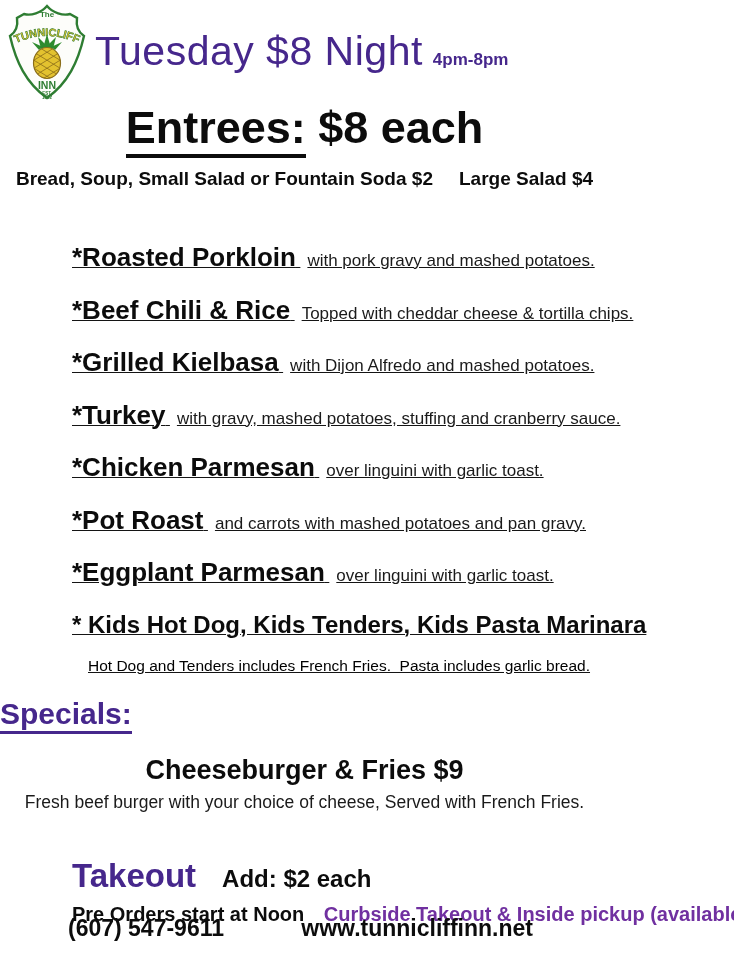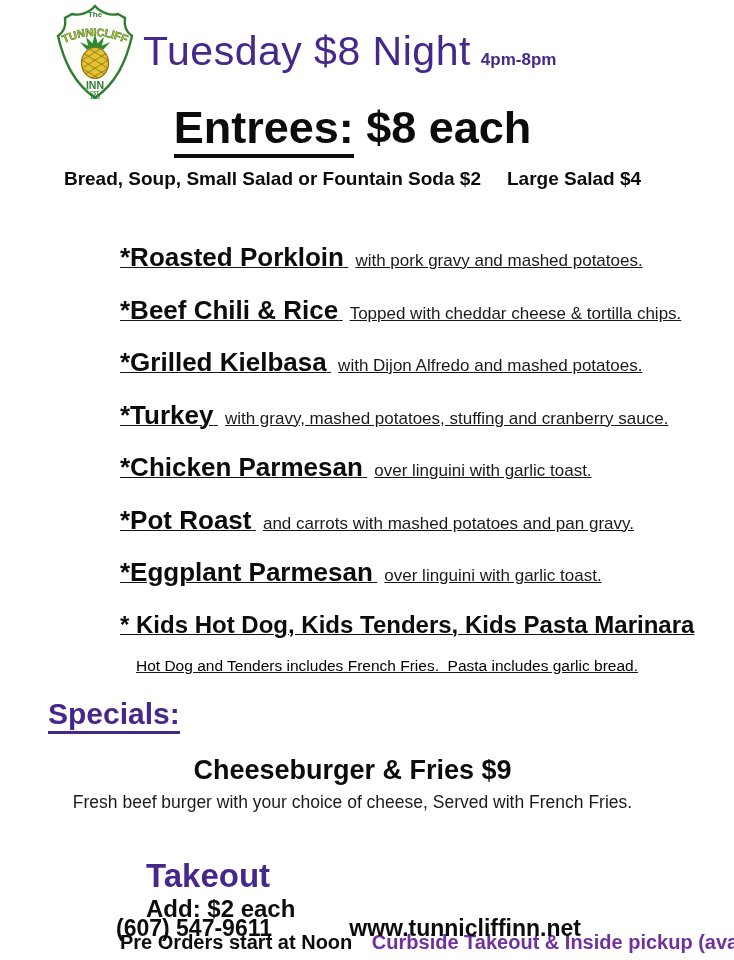--- a/index.html
+++ b/index.html
@@ -3,21 +3,21 @@
 <meta charset="utf-8">
 <style>
   * { margin: 0; padding: 0; box-sizing: border-box; }
   html, body { background: #ffffff; }
   body {
     width: 734px; height: 960px;
     font-family: "Liberation Sans", sans-serif;
     color: #141414;
     overflow: hidden;
   }
-  .page { width: 609px; height: 960px; background: #fff; position: relative; margin-left: 48px; }
+  .page { width: 609px; height: 960px; background: #fff; position: relative; }
 
   
   .header { display: flex; align-items: flex-start; padding: 4px 0 0 5px; height: 100px; }
   .logo { width: 84px; height: 96px; flex: 0 0 auto; }
   .title-row { display: flex; align-items: baseline; margin: 24px 0 0 6px; white-space: nowrap; }
   .title-main { font-size: 41px; font-weight: normal; color: #46278c; letter-spacing: 0.5px; }
   .title-dinein { font-size: 30px; font-weight: bold; color: #46278c; margin-left: 12px; }
   .title-hours { font-size: 17px; font-weight: bold; color: #46278c; margin-left: 10px; }
 
   
@@ -34,21 +34,21 @@
   .item-desc { font-size: 17px; color: #1a1a1a; margin-left: 7px; }
   .kids-note { font-size: 15.5px; color: #000000; margin: -2px 0 0 16px; white-space: pre-wrap; }
 
   
   .specials-heading { text-align: left; margin-top: 22px; font-size: 30px; font-weight: bold; color: #46278c; }
   .specials-heading .u { border-bottom: 3px solid #46278c; padding-bottom: 1px; }
   .special-item { text-align: center; margin-top: 24px; font-size: 27px; font-weight: bold; color: #0c0c0c; }
   .special-desc { text-align: center; margin-top: 6px; font-size: 17.5px; color: #1a1a1a; line-height: 21px; }
 
   
-  .takeout-row { display: flex; align-items: baseline; margin: 44px 0 0 72px; flex-direction: column; }
+  .takeout-row { display: flex; align-items: baseline; margin: 44px 0 0 72px; }
   .takeout-heading { font-size: 33px; font-weight: bold; color: #46278c; }
   .takeout-add { font-size: 24px; font-weight: bold; color: #0c0c0c; margin-left: 26px; }
   .preorder-row { margin: 8px 0 0 72px; font-size: 20px; font-weight: bold; white-space: nowrap; }
   .preorder-black { color: #0c0c0c; }
   .preorder-purple { color: #7030a0; margin-left: 14px; }
 
   
   .footer { display: flex; justify-content: space-between; align-items: baseline;
             position: absolute; left: 0; right: 4px; bottom: 18px; padding: 0 72px 0 68px; }
   .footer-phone, .footer-site { font-size: 23px; font-weight: bold; color: #0c0c0c; }

